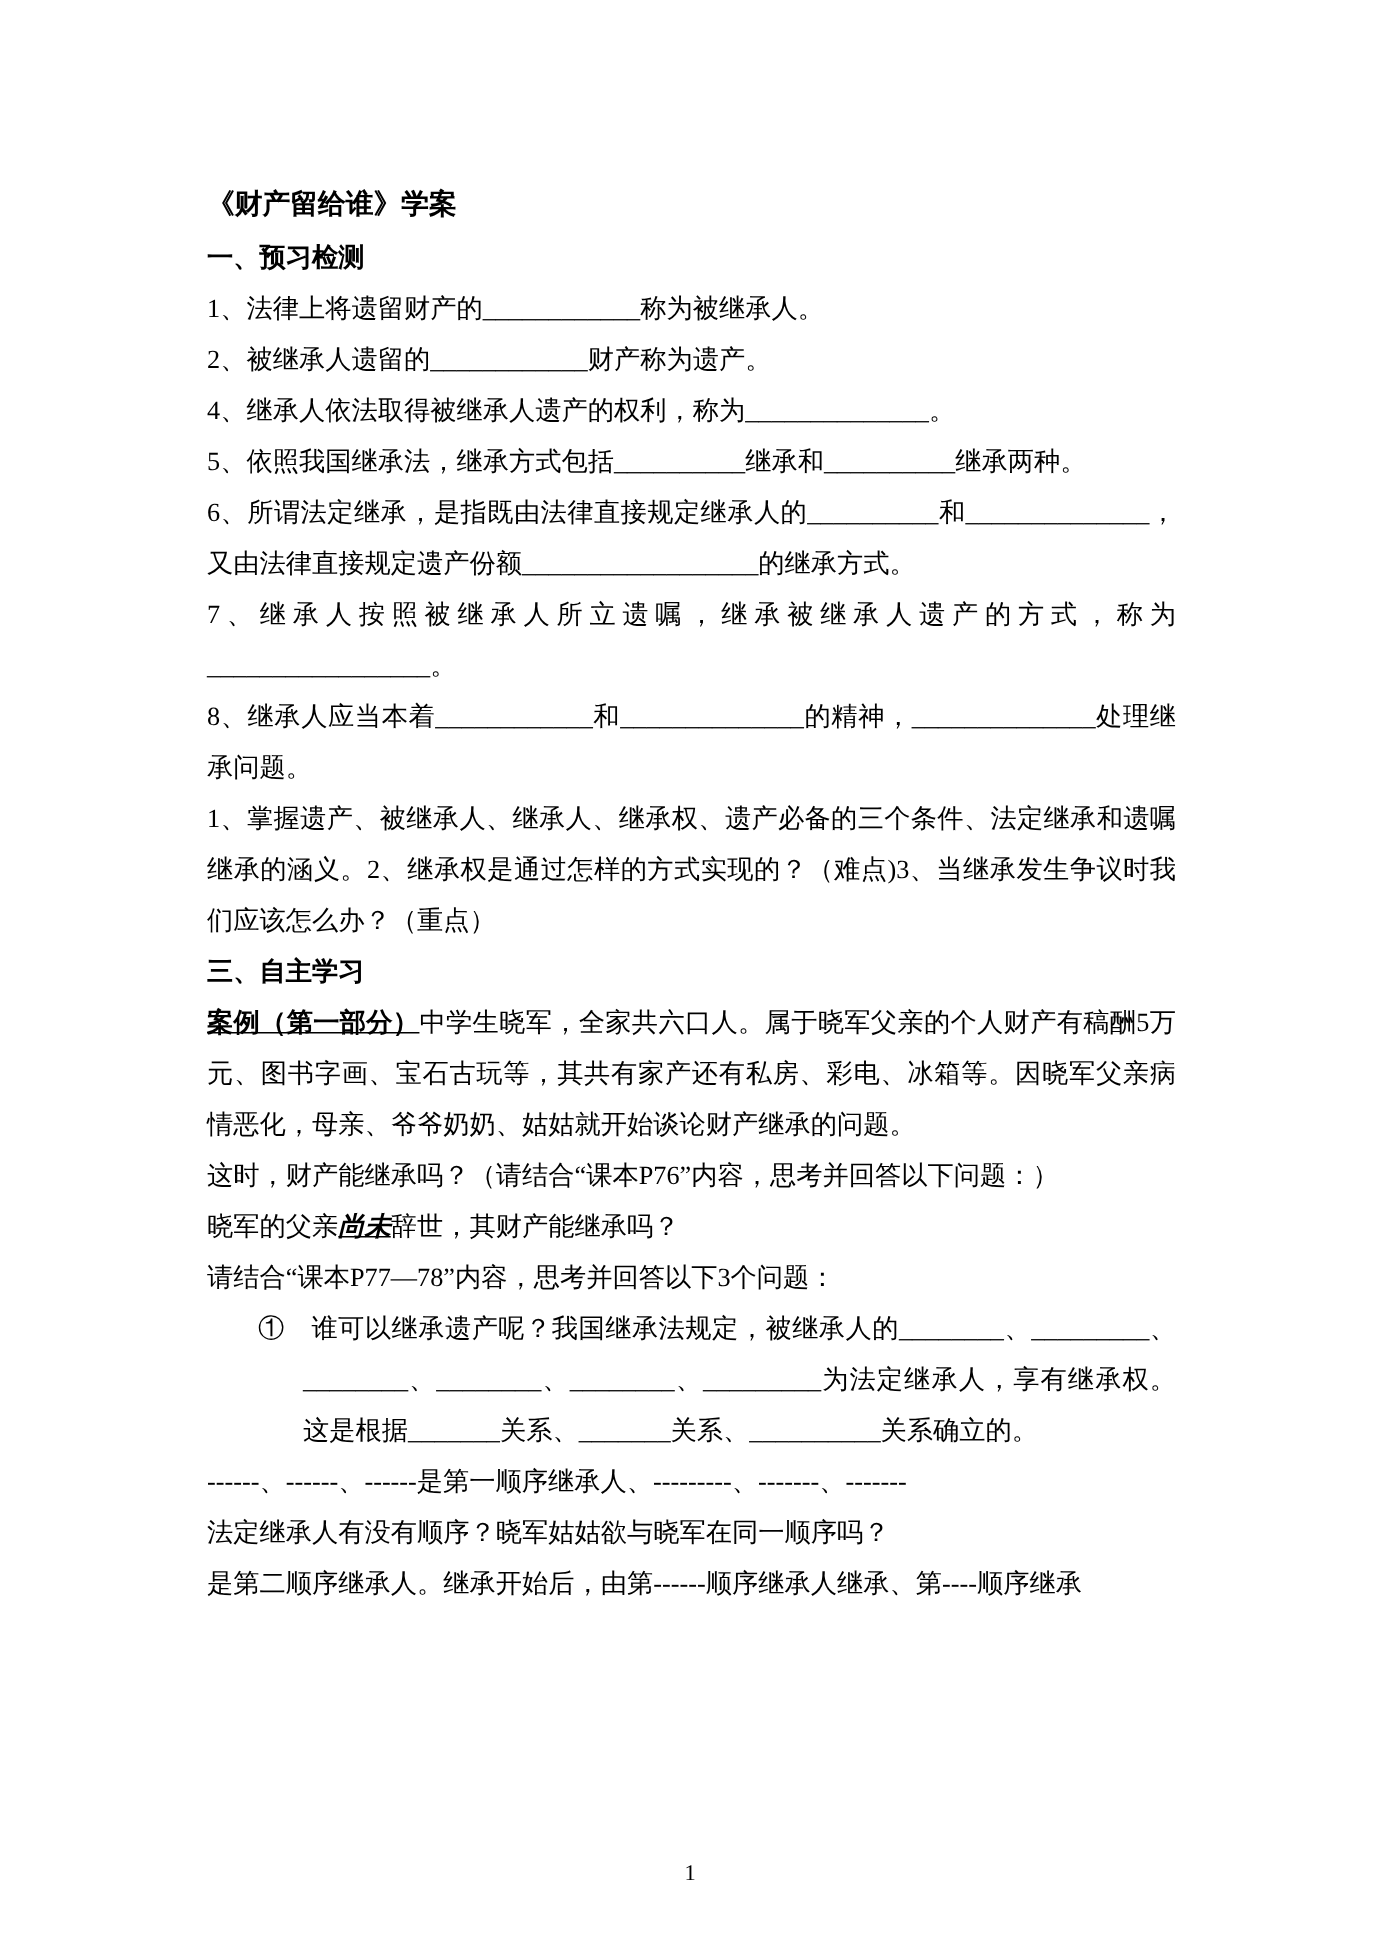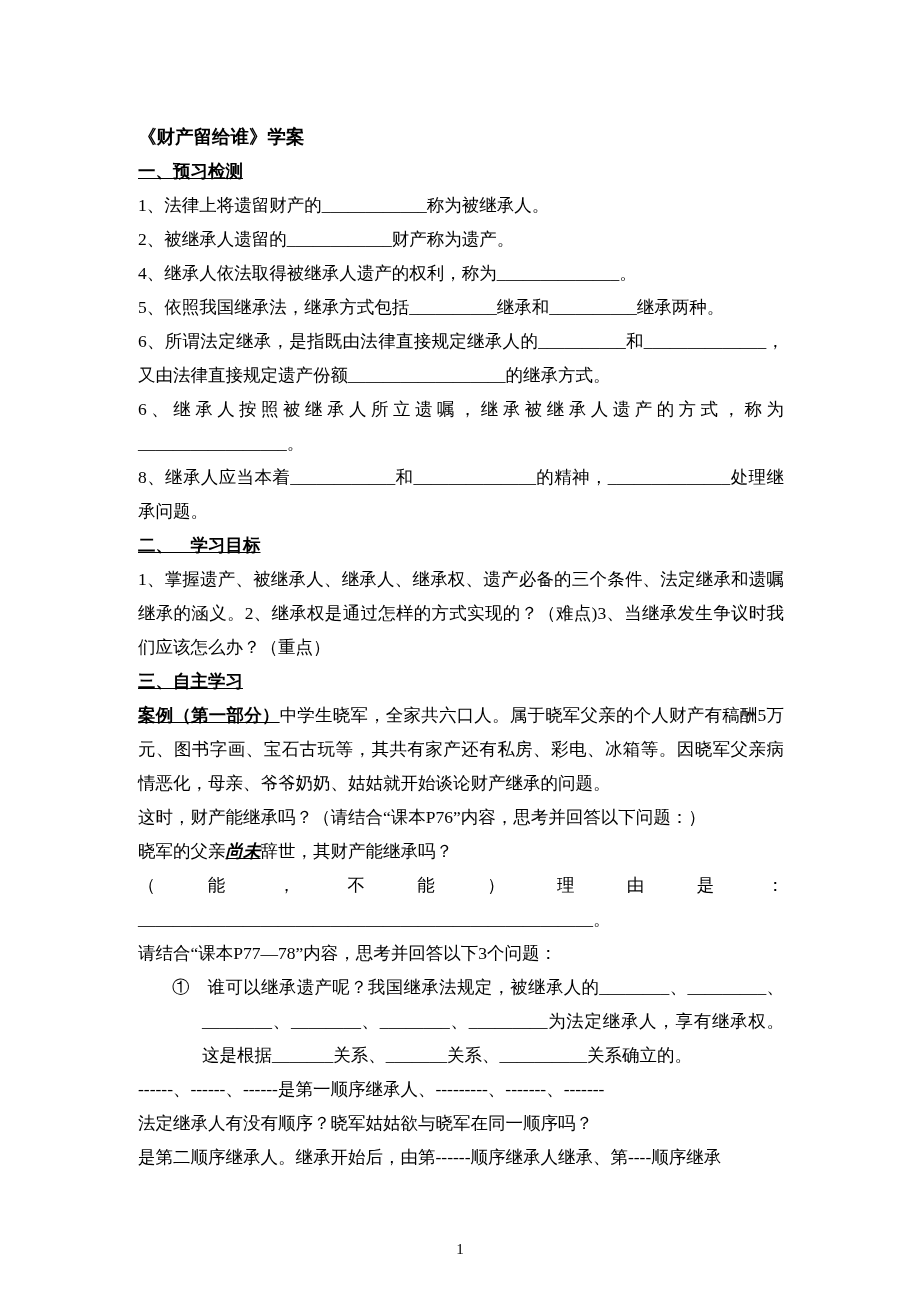--- a/index.html
+++ b/index.html
@@ -27,21 +27,20 @@
   }
   .title {
     text-align: center;
     font-weight: bold;
     font-size: 18.5px;
     line-height: 36px;
     margin: 0;
   }
   .heading {
     font-weight: bold;
-    text-decoration: underline;
   }
   .bold {
     font-weight: bold;
     text-decoration: underline;
   }
   .biu {
     font-weight: bold;
     font-style: italic;
     text-decoration: underline;
   }
@@ -67,35 +66,33 @@
   <div class="doc">
 
     <p class="title">《财产留给谁》学案</p>
 
     <p class="heading">一、预习检测</p>
     <p>1、法律上将遗留财产的____________称为被继承人。</p>
     <p>2、被继承人遗留的____________财产称为遗产。</p>
     <p>4、继承人依法取得被继承人遗产的权利，称为______________。</p>
     <p>5、依照我国继承法，继承方式包括__________继承和__________继承两种。</p>
     <p>6、所谓法定继承，是指既由法律直接规定继承人的__________和______________，又由法律直接规定遗产份额__________________的继承方式。</p>
-    <p>6、继承人按照被继承人所立遗嘱，继承被继承人遗产的方式，称为_________________。</p>
+    <p>7、继承人按照被继承人所立遗嘱，继承被继承人遗产的方式，称为_________________。</p>
     <p>8、继承人应当本着____________和______________的精神，______________处理继承问题。</p>
 
-    <p class="heading">二、　学习目标</p>
     <p>1、掌握遗产、被继承人、继承人、继承权、遗产必备的三个条件、法定继承和遗嘱继承的涵义。2、继承权是通过怎样的方式实现的？（难点)3、当继承发生争议时我们应该怎么办？（重点）</p>
 
     <p class="heading">三、自主学习</p>
 
     <p><span class="bold">案例（第一部分）</span><span>中学生晓军，全家共六口人。属于晓军父亲的个人财产有稿酬5万元、图书字画、宝石古玩等，其共有家产还有私房、彩电、冰箱等。因晓军父亲病情恶化，母亲、爷爷奶奶、姑姑就开始谈论财产继承的问题。</span></p>
 
     <p>这时，财产能继承吗？（请结合“课本P76”内容，思考并回答以下问题：）</p>
 
     <p><span>晓军的父亲</span><span class="biu">尚未</span><span>辞世，其财产能继承吗？</span></p>
 
-    <p>（能，不能）理由是：____________________________________________________。</p>
 
 
     <p>请结合“课本P77—78”内容，思考并回答以下3个问题：</p>
 
     <p class="q1">①　谁可以继承遗产呢？我国继承法规定，被继承人的________、_________、________、________、________、_________为法定继承人，享有继承权。这是根据_______关系、_______关系、__________关系确立的。</p>
 
     <p>------、------、------是第一顺序继承人、---------、-------、-------</p>
     <p>法定继承人有没有顺序？晓军姑姑欲与晓军在同一顺序吗？</p>
     <p>是第二顺序继承人。继承开始后，由第------顺序继承人继承、第----顺序继承</p>
 

